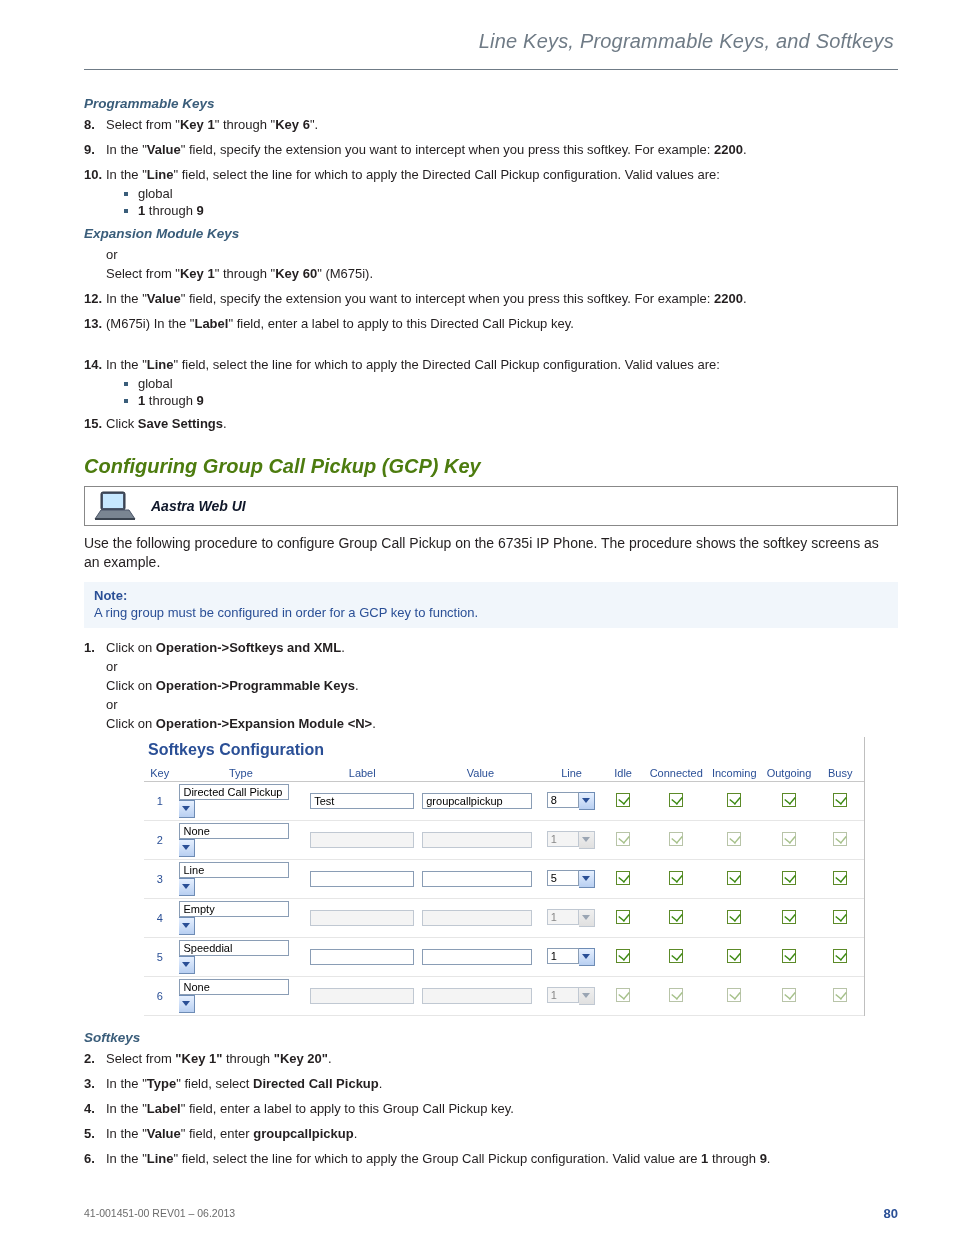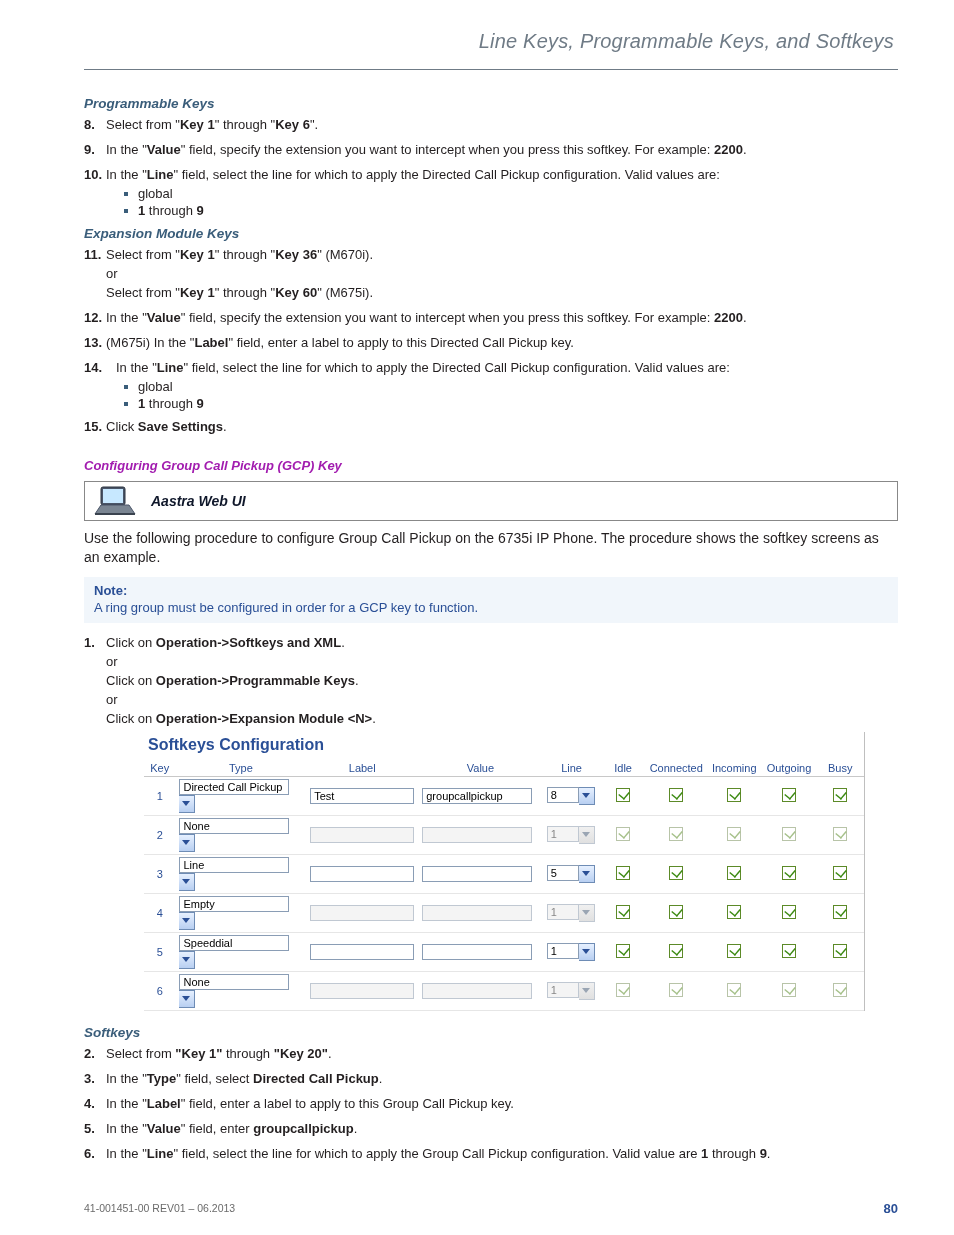--- a/index.html
+++ b/index.html
@@ -29,22 +29,22 @@
   .h-sub {
     font-weight: bold;
     font-style: italic;
     color: #3a5d7a;
     font-size: 13.5px;
     margin: 6px 0 6px 0;
   }
   .h-sec {
     font-weight: bold;
     font-style: italic;
-    color: #a21caf;
-    font-size: 13px;
+    color: #4d7c0f;
+    font-size: 20px;
     margin: 24px 0 8px 0;
   }
   
   .step { display: flex; align-items: baseline; margin: 4px 0 4px 0; }
   .step .num { font-weight: bold; min-width: 22px; }
   .step .body { flex: 1; }
   b { font-weight: 700; }
   
   ul.bullets { margin: 2px 0 8px 40px; padding: 0; list-style: none; }
   ul.bullets li { position: relative; padding-left: 14px; margin: 2px 0; }
@@ -178,26 +178,20 @@
     </span>
   </div>
   <ul class="bullets">
     <li>global</li>
     <li><b>1</b><span> through </span><b>9</b></li>
   </ul>
 
   <div class="h-sub">Expansion Module Keys</div>
 
   <div class="step">
-    <span class="num">11.</span>
-    <span class="body">
-      <span>Select from "</span><b>Key 1</b><span>" through "</span><b>Key 36</b><span>" (M670i).</span>
-    </span>
-  </div>
-  <div class="step">
       <span class="num"></span>
       <span class="body">or</span>
     </div>
   <div class="step">
     <span class="num"></span>
     <span class="body">
       <span>Select from "</span><b>Key 1</b><span>" through "</span><b>Key 60</b><span>" (M675i).</span>
     </span>
   </div>
 
@@ -208,21 +202,21 @@
     </span>
   </div>
 
   <div class="step" style="margin-top:10px;">
     <span class="num">13.</span>
     <span class="body">
       <span>(M675i) In the "</span><b>Label</b><span>" field, enter a label to apply to this Directed Call Pickup key.</span>
     </span>
   </div>
 
-  <div class="step" style="margin-top:10px;gap:10px;">
+  <div class="step" style="margin-top:26px;">
     <span class="num">14.</span>
     <span class="body">
       <span>In the "</span><b>Line</b><span>" field, select the line for which to apply the Directed Call Pickup configuration. Valid values are:</span>
     </span>
   </div>
   <ul class="bullets">
     <li>global</li>
     <li><b>1</b><span> through </span><b>9</b></li>
   </ul>
 

